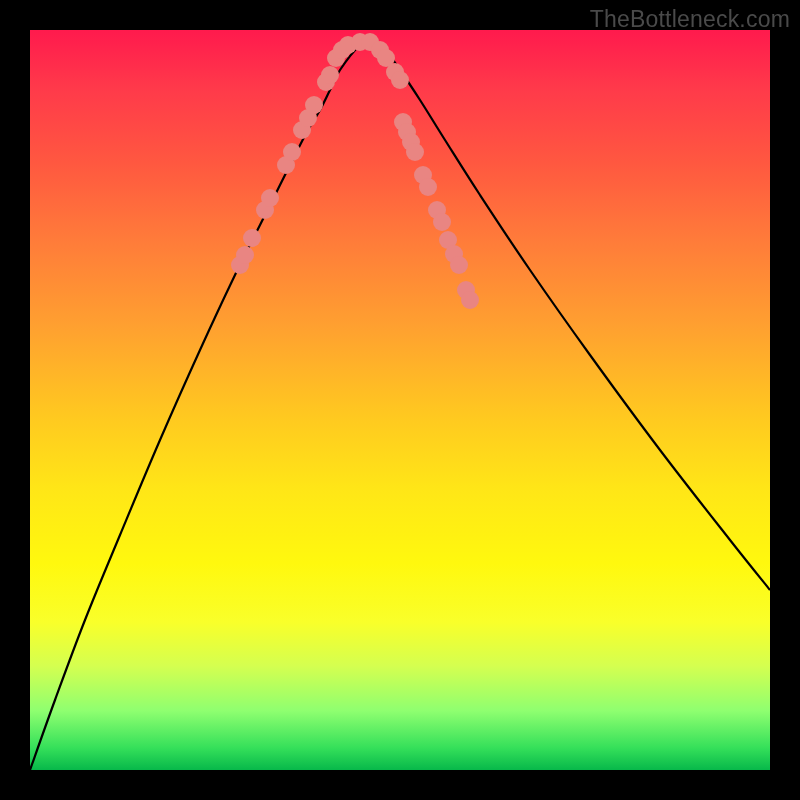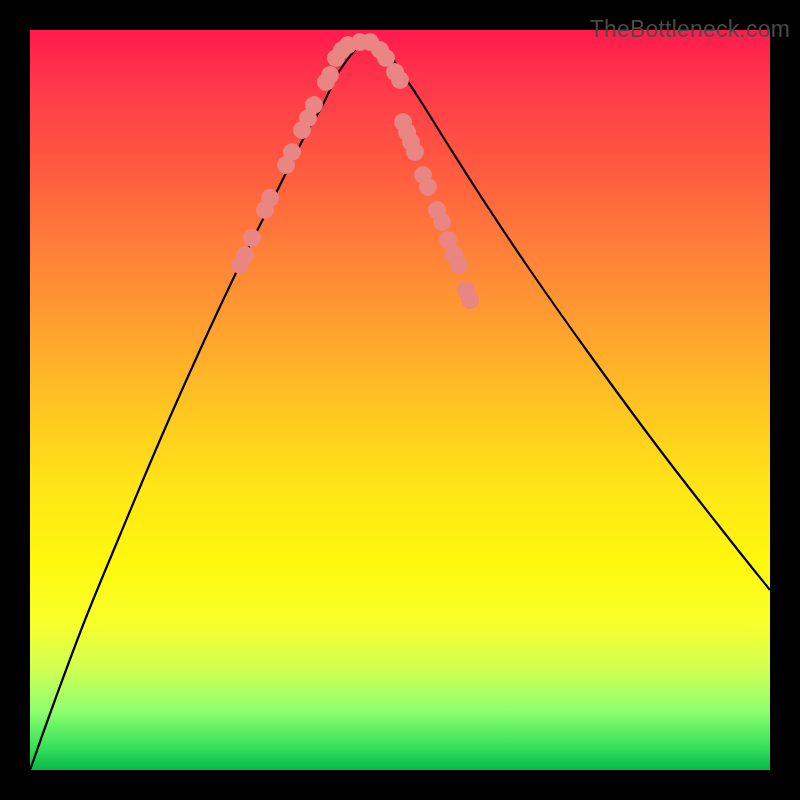--- a/index.html
+++ b/index.html
@@ -13,21 +13,21 @@
     #ffa030 40%,
     #ffc820 52%,
     #ffe617 62%,
     #fff80e 72%,
     #f9ff2a 80%,
     #d4ff50 86%,
     #8fff70 92%,
     #35e05a 97%,
     #07b84a 100%);}
 svg.curve{position:absolute;left:30px;top:30px;width:740px;height:740px;overflow:visible}
-.wm{position:absolute;top:16px;right:10px;color:#4a4a4a;font-size:23px;font-weight:500;letter-spacing:.2px}
+.wm{position:absolute;top:6px;right:10px;color:#4a4a4a;font-size:23px;font-weight:500;letter-spacing:.2px}
 </style>
 </head>
 <body>
 
 <div class="stage">
   <div class="plot"></div>
 
   <svg class="curve" viewBox="0 0 740 740" preserveAspectRatio="none">
     <path fill="none" stroke="#000" stroke-width="2.2" d="M 0 740 C 4.5 727.4, 15.1 697, 25 670 C 34.9 643, 43.3 619.7, 55 590 C 66.7 560.3, 76.5 537.4, 90 505 C 103.5 472.6, 115.6 443.3, 130 410 C 144.4 376.7, 156.5 349.7, 170 320 C 183.5 290.3, 194.2 267.5, 205 245 C 215.8 222.5, 221.9 211.2, 230 195 C 238.1 178.8, 243.7 167.6, 250 155 C 256.3 142.4, 259.96 134.9, 265 125 C 270.04 115.1, 273.5 108.1, 278 100 C 282.5 91.9, 286.04 87.2, 290 80 C 293.96 72.8, 296.4 67.2, 300 60 C 303.6 52.8, 304.6 48.1, 310 40 C 315.4 31.9, 324.6 20.04, 330 15 C 335.4 9.96, 335.5 11.1, 340 12 C 344.5 12.9, 349.6 14.96, 355 20 C 360.4 25.04, 363.7 31, 370 40 C 376.3 49, 381.9 57.4, 390 70 C 398.1 82.6, 404.2 92.9, 415 110 C 425.8 127.1, 434.7 141.6, 450 165 C 465.3 188.4, 480.2 211.2, 500 240 C 519.8 268.8, 536.6 292.6, 560 325 C 583.4 357.4, 604.8 386.7, 630 420 C 655.2 453.3, 680.2 484.8, 700 510 C 719.8 535.2, 732.8 551, 740 560"></path>
     <g id="marker-group">

